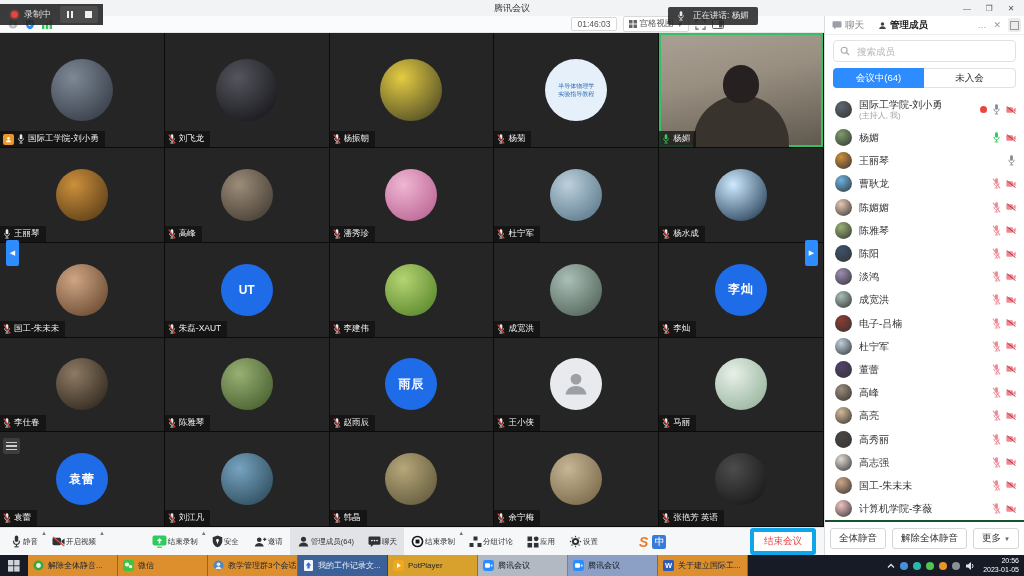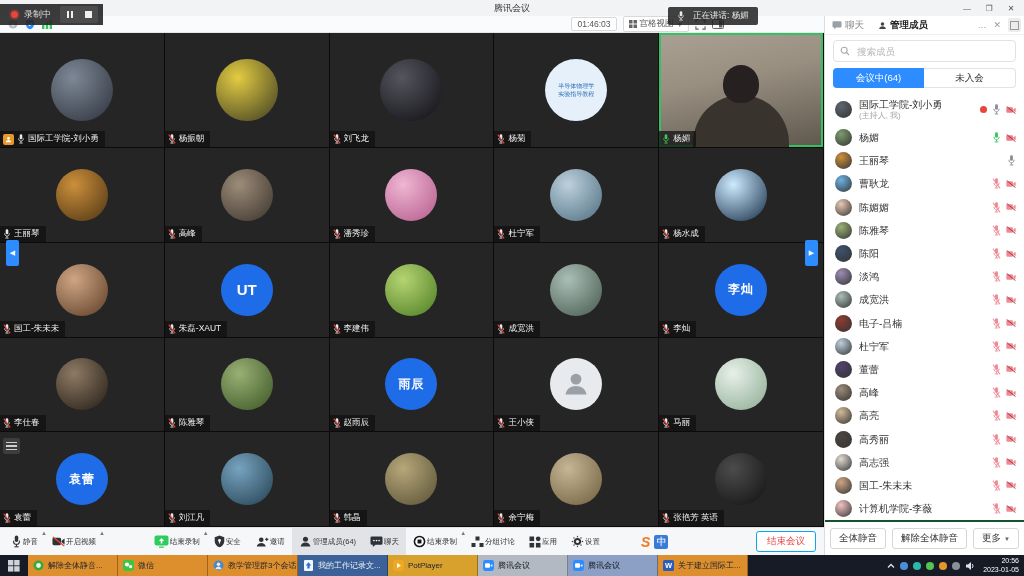--- a/index.html
+++ b/index.html
@@ -52,21 +52,21 @@
     justify-content:center;gap:6px}
   .pf-btn{border:1px solid #d6d6d6;border-radius:3px;background:#fff;font-size:9.5px;color:#333;
     padding:3px 8px;display:flex;align-items:center;gap:3px;font-family:inherit}
   
   .grid{position:absolute;top:33px;left:0;width:824px;height:494px;background:#101010;
     display:grid;grid-template-columns:repeat(5,1fr);grid-template-rows:115px repeat(4,1fr)}
   .cell{position:relative;background:#252525;border-right:1px solid #0b0b0b;border-bottom:1px solid #0b0b0b;
     display:flex;align-items:center;justify-content:center;box-sizing:border-box;overflow:hidden}
   .avatar{width:52px;height:52px;border-radius:50%;flex:none}
   .grid .cell:nth-child(-n+5) .avatar{width:62px;height:62px}
-  .avatar.txt{display:flex;align-items:center;justify-content:center;color:#fff;font-size:15px;font-weight:bold}
+  .avatar.txt{display:flex;align-items:center;justify-content:center;color:#fff;font-size:12px;font-weight:bold}
   .avatar.txt.cn{font-size:12px;letter-spacing:1px}
   .avatar.book{display:flex;flex-direction:column;align-items:center;justify-content:center;
     font-size:6px;line-height:8px;text-align:center}
   .avatar.default{background:#e8eaed;display:flex;align-items:center;justify-content:center}
   .video-cell{background:linear-gradient(168deg,#aaa194 0%,#988f81 40%,#746c60 78%,#5e574d 100%);
     box-shadow:inset 0 0 0 2px #35c065}
   .vperson{position:absolute;bottom:0;left:50%;transform:translateX(-50%);width:96px;height:52px;
     background:#38332d;border-radius:48px 48px 0 0}
   .vperson::before{content:"";position:absolute;top:-30px;left:50%;transform:translateX(-50%);
     width:36px;height:38px;background:#262120;border-radius:50% 50% 45% 45%}
@@ -102,21 +102,21 @@
   .bb-center{margin-left:auto}
   .bb-item{display:flex;flex-direction:row;align-items:center;justify-content:center;height:28px;
     padding:0 7px;position:relative;gap:1px;box-sizing:border-box}
   .bb-item.active{background:#e1e3e6}
   .bb-label{font-size:7.5px;color:#333;line-height:8px;white-space:nowrap}
   .bb-caret{position:absolute;right:-2px;top:2px;font-size:6px;color:#777}
   .ime{display:flex;align-items:center;gap:4px;margin-left:34px;margin-right:auto}
   .ime-s{color:#f07820;font-weight:bold;font-size:14px;font-style:italic}
   .ime-lang{width:14px;height:14px;background:#3a7bd8;color:#fff;font-size:10px;display:flex;
     align-items:center;justify-content:center;border-radius:2px}
-  .end-btn{margin-right:8px;border:1px solid #0ea5e9;color:#e84545;background:#fff;font-size:9.5px;
+  .end-btn{margin-right:8px;border:4px solid #0ea5e9;color:#e84545;background:#fff;font-size:9.5px;
     padding:3px 10px;border-radius:3px;font-family:inherit;white-space:nowrap}
   
   .taskbar{position:absolute;top:555px;left:0;width:1024px;height:21px;background:#161b25;
     display:flex;align-items:stretch}
   .tb-start{width:28px;display:flex;align-items:center;justify-content:center;flex:none}
   .tb-app{width:90px;display:flex;align-items:center;gap:4px;padding:0 5px;box-sizing:border-box;
     font-size:8px;white-space:nowrap;overflow:hidden;border-right:1px solid rgba(0,0,0,.3);flex:none}
   .tb-tray{margin-left:auto;display:flex;align-items:center;gap:5px;padding-right:5px}
   .tray-dot{width:8px;height:8px;border-radius:50%;display:block}
   .tray-clock{color:#fff;font-size:7px;line-height:8.5px;text-align:right;padding-left:3px}
@@ -199,47 +199,47 @@
             <rect x="4" y="0.5" width="4" height="7.5" rx="2" fill="#e8e8e8"></rect>
             <path d="M2.5 6.5c0 2.7 1.7 4.2 3.5 4.2s3.5-1.5 3.5-4.2" fill="none" stroke="#e8e8e8" stroke-width="1.3"></path>
             <line x1="6" y1="10.7" x2="6" y2="13" stroke="#e8e8e8" stroke-width="1.3"></line>
             <line x1="3.6" y1="13.6" x2="8.4" y2="13.6" stroke="#e8e8e8" stroke-width="1.3"></line>
           </svg>
         </span>
         <span class="nlabel">国际工学院-刘小勇</span>
       </div>
     </div>
     <div class="cell">
+      <div class="avatar" style="background: radial-gradient(circle at 35% 30%, rgb(85, 85, 94), rgb(14, 14, 18));"></div>
+      <div class="namebar">
+        <span>
+          <svg width="8" height="10" viewBox="0 0 12 15">
+            <rect x="4" y="0.5" width="4" height="7.5" rx="2" fill="#e8e8e8"></rect>
+            <path d="M2.5 6.5c0 2.7 1.7 4.2 3.5 4.2s3.5-1.5 3.5-4.2" fill="none" stroke="#e8e8e8" stroke-width="1.3"></path>
+            <line x1="6" y1="10.7" x2="6" y2="13" stroke="#e8e8e8" stroke-width="1.3"></line>
+            <line x1="3.6" y1="13.6" x2="8.4" y2="13.6" stroke="#e8e8e8" stroke-width="1.3"></line>
+            <line x1="1.2" y1="1" x2="10.8" y2="14" stroke="#e8453c" stroke-width="1.6"></line>
+          </svg>
+        </span>
+        <span class="nlabel">刘飞龙</span>
+      </div>
+    </div>
+    <div class="cell">
       <div class="avatar" style="background: radial-gradient(circle at 35% 30%, rgb(227, 204, 66), rgb(60, 58, 34));"></div>
       <div class="namebar">
         <span>
           <svg width="8" height="10" viewBox="0 0 12 15">
             <rect x="4" y="0.5" width="4" height="7.5" rx="2" fill="#e8e8e8"></rect>
             <path d="M2.5 6.5c0 2.7 1.7 4.2 3.5 4.2s3.5-1.5 3.5-4.2" fill="none" stroke="#e8e8e8" stroke-width="1.3"></path>
             <line x1="6" y1="10.7" x2="6" y2="13" stroke="#e8e8e8" stroke-width="1.3"></line>
             <line x1="3.6" y1="13.6" x2="8.4" y2="13.6" stroke="#e8e8e8" stroke-width="1.3"></line>
             <line x1="1.2" y1="1" x2="10.8" y2="14" stroke="#e8453c" stroke-width="1.6"></line>
           </svg>
         </span>
         <span class="nlabel">杨振朝</span>
-      </div>
-    </div>
-    <div class="cell">
-      <div class="avatar" style="background: radial-gradient(circle at 35% 30%, rgb(85, 85, 94), rgb(14, 14, 18));"></div>
-      <div class="namebar">
-        <span>
-          <svg width="8" height="10" viewBox="0 0 12 15">
-            <rect x="4" y="0.5" width="4" height="7.5" rx="2" fill="#e8e8e8"></rect>
-            <path d="M2.5 6.5c0 2.7 1.7 4.2 3.5 4.2s3.5-1.5 3.5-4.2" fill="none" stroke="#e8e8e8" stroke-width="1.3"></path>
-            <line x1="6" y1="10.7" x2="6" y2="13" stroke="#e8e8e8" stroke-width="1.3"></line>
-            <line x1="3.6" y1="13.6" x2="8.4" y2="13.6" stroke="#e8e8e8" stroke-width="1.3"></line>
-            <line x1="1.2" y1="1" x2="10.8" y2="14" stroke="#e8453c" stroke-width="1.6"></line>
-          </svg>
-        </span>
-        <span class="nlabel">刘飞龙</span>
       </div>
     </div>
     <div class="cell">
       <div class="avatar book" style="background: rgb(230, 240, 250); color: rgb(43, 108, 184);">
         <div>半导体物理学</div>
         <div>实验指导教程</div>
       </div>
       <div class="namebar">
         <span>
           <svg width="8" height="10" viewBox="0 0 12 15">

